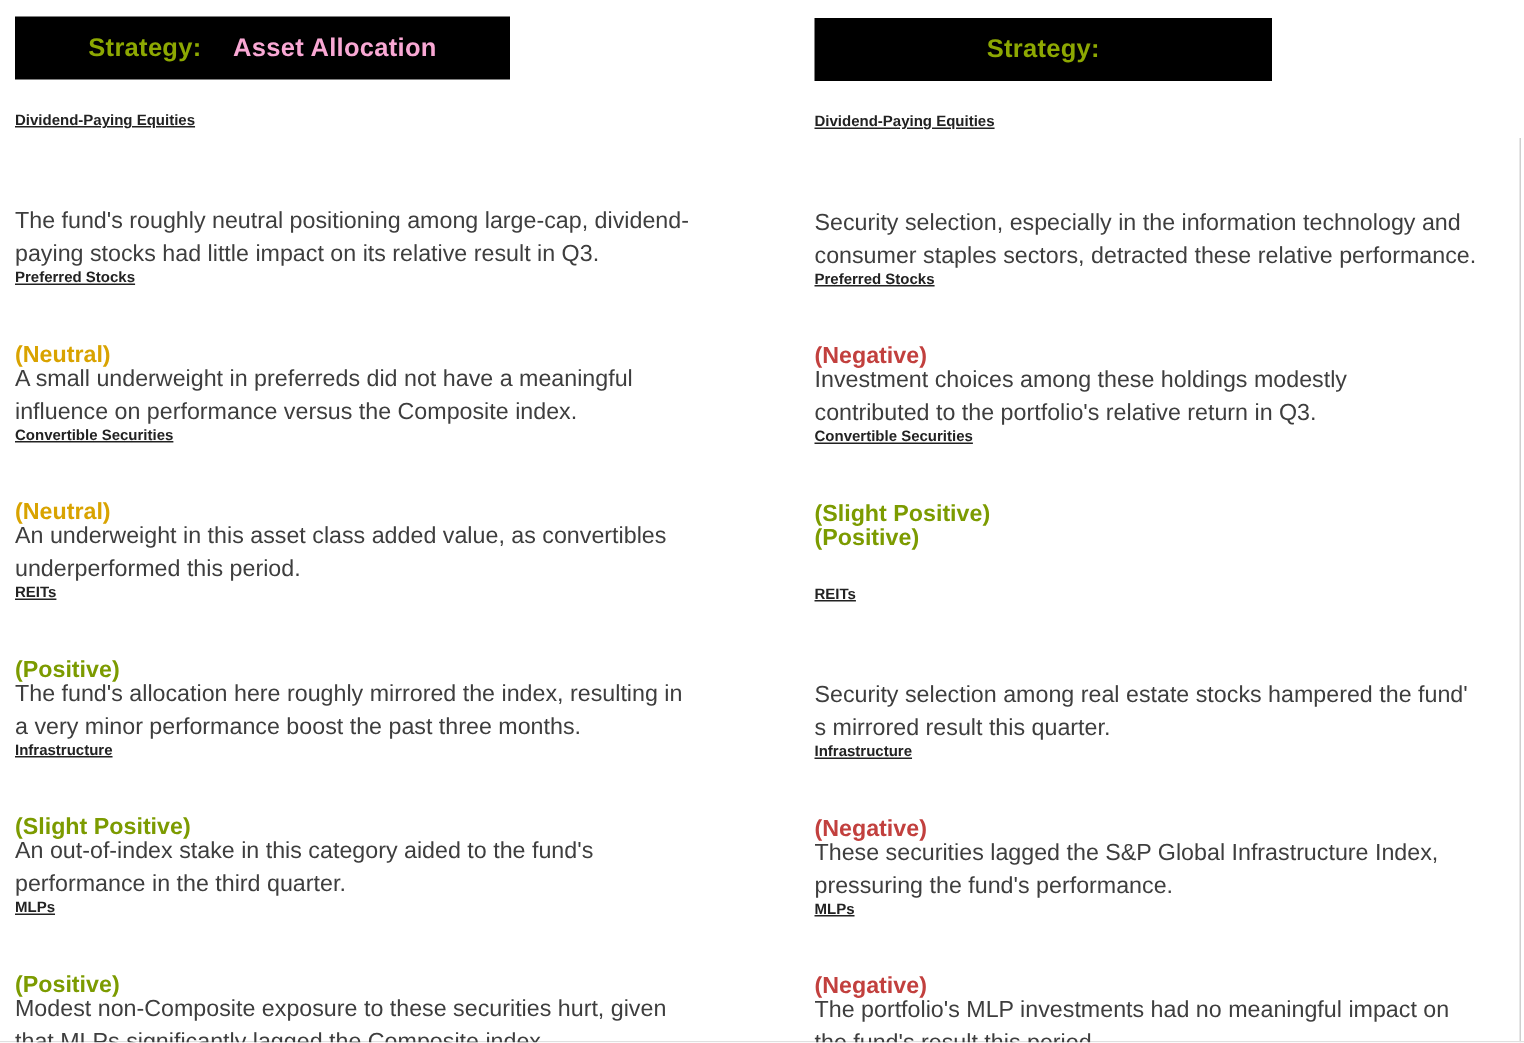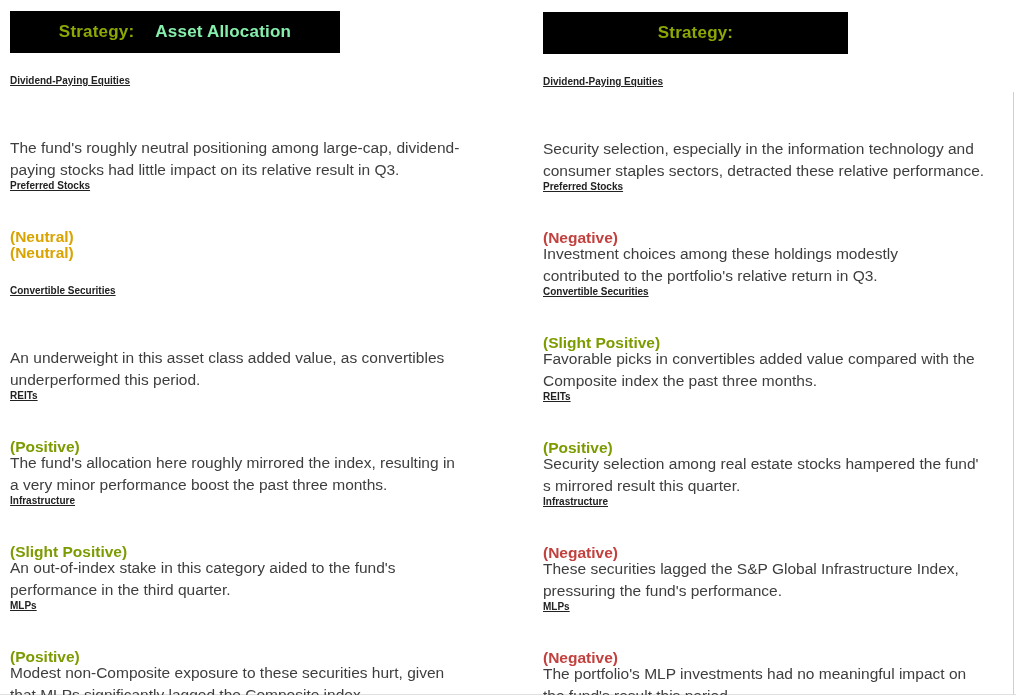--- a/index.html
+++ b/index.html
@@ -32,21 +32,21 @@
     align-items: center;
     justify-content: center;
     gap: 21px;
     font-weight: bold;
     font-size: 17px;
     letter-spacing: 0.2px;
   }
   .col-left  .banner { width: 330px; }
   .col-right .banner { width: 305px; }
   .banner .prefix { color: var(--strategy-green); }
-  .banner .title  { color: #86efac; }
+  .banner .title  { color: #f9a8d4; }
 
   .sections { margin-top: 22px; }
   .section { height: 105px; }
   .section .heading {
     margin: 0;
     font-size: 10px;
     font-weight: bold;
     color: var(--heading);
     text-decoration: underline;
   }
@@ -96,20 +96,22 @@
     <div class="heading">Dividend-Paying Equities</div>
     <div class="body">
       <div>The fund's roughly neutral positioning among large-cap, dividend-
 paying stocks had little impact on its relative result in Q3.</div>
       <div class="verdict verdict-neutral">(Neutral)</div>
     </div>
   </div>
         <div class="section">
     <div class="heading">Preferred Stocks</div>
     <div class="body">
+      <div>A small underweight in preferreds did not have a meaningful
+influence on performance versus the Composite index.</div>
       <div class="verdict verdict-neutral">(Neutral)</div>
     </div>
   </div>
         <div class="section">
     <div class="heading">Convertible Securities</div>
     <div class="body">
       <div>An underweight in this asset class added value, as convertibles
 underperformed this period.</div>
       <div class="verdict verdict-positive">(Positive)</div>
     </div>
@@ -157,22 +159,20 @@
     <div class="heading">Preferred Stocks</div>
     <div class="body">
       <div>Investment choices among these holdings modestly
 contributed to the portfolio's relative return in Q3.</div>
       <div class="verdict verdict-positive">(Slight Positive)</div>
     </div>
   </div>
         <div class="section">
     <div class="heading">Convertible Securities</div>
     <div class="body">
-      <div>Favorable picks in convertibles added value compared with the
-Composite index the past three months.</div>
       <div class="verdict verdict-positive">(Positive)</div>
     </div>
   </div>
         <div class="section">
     <div class="heading">REITs</div>
     <div class="body">
       <div>Security selection among real estate stocks hampered the fund'
 s mirrored result this quarter.</div>
       <div class="verdict verdict-negative">(Negative)</div>
     </div>

